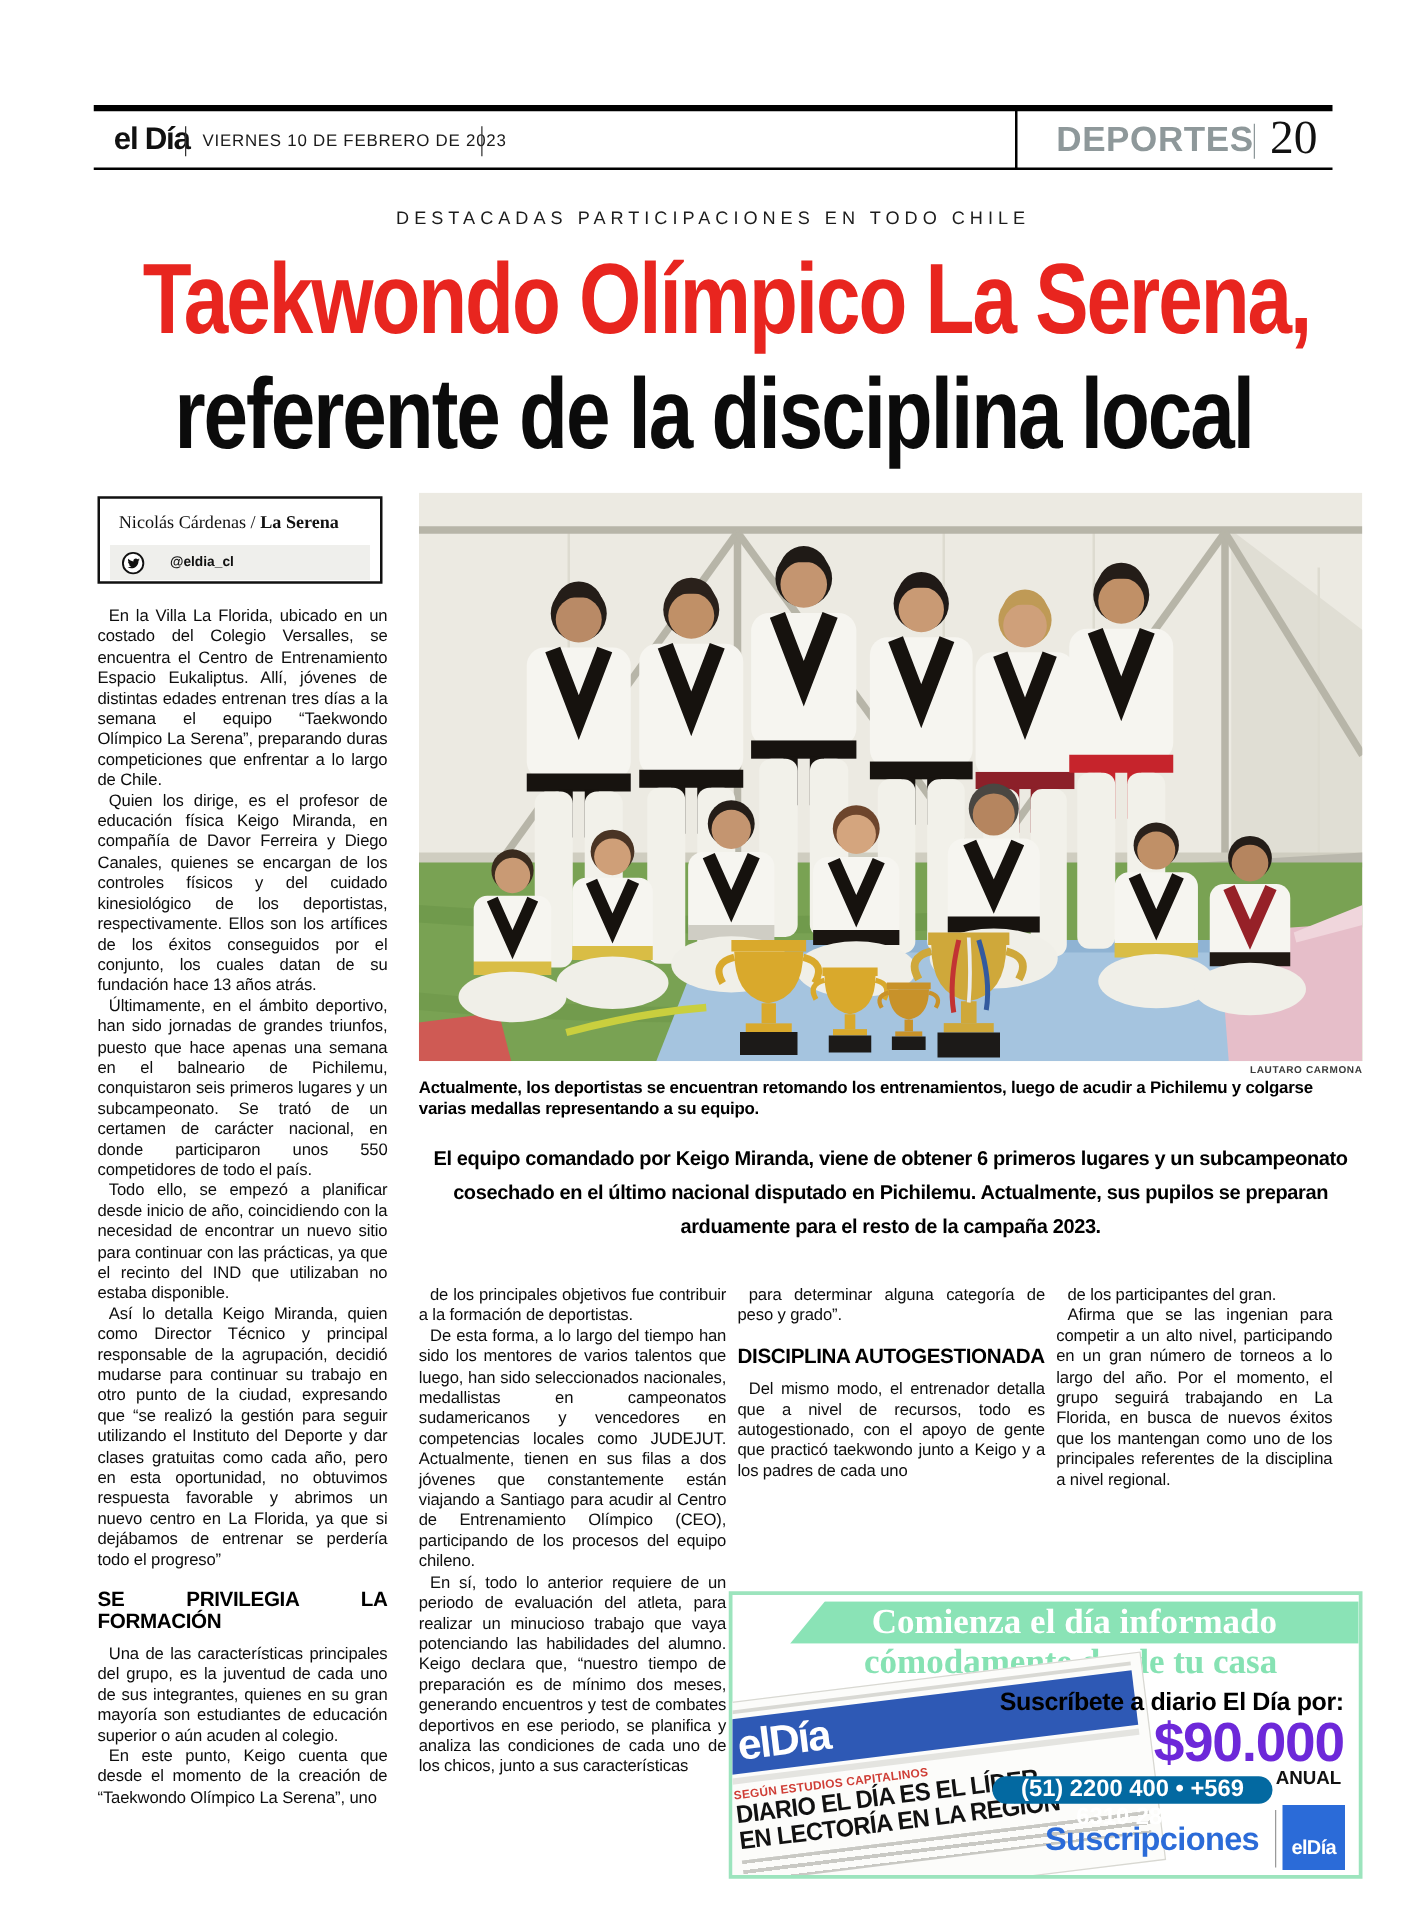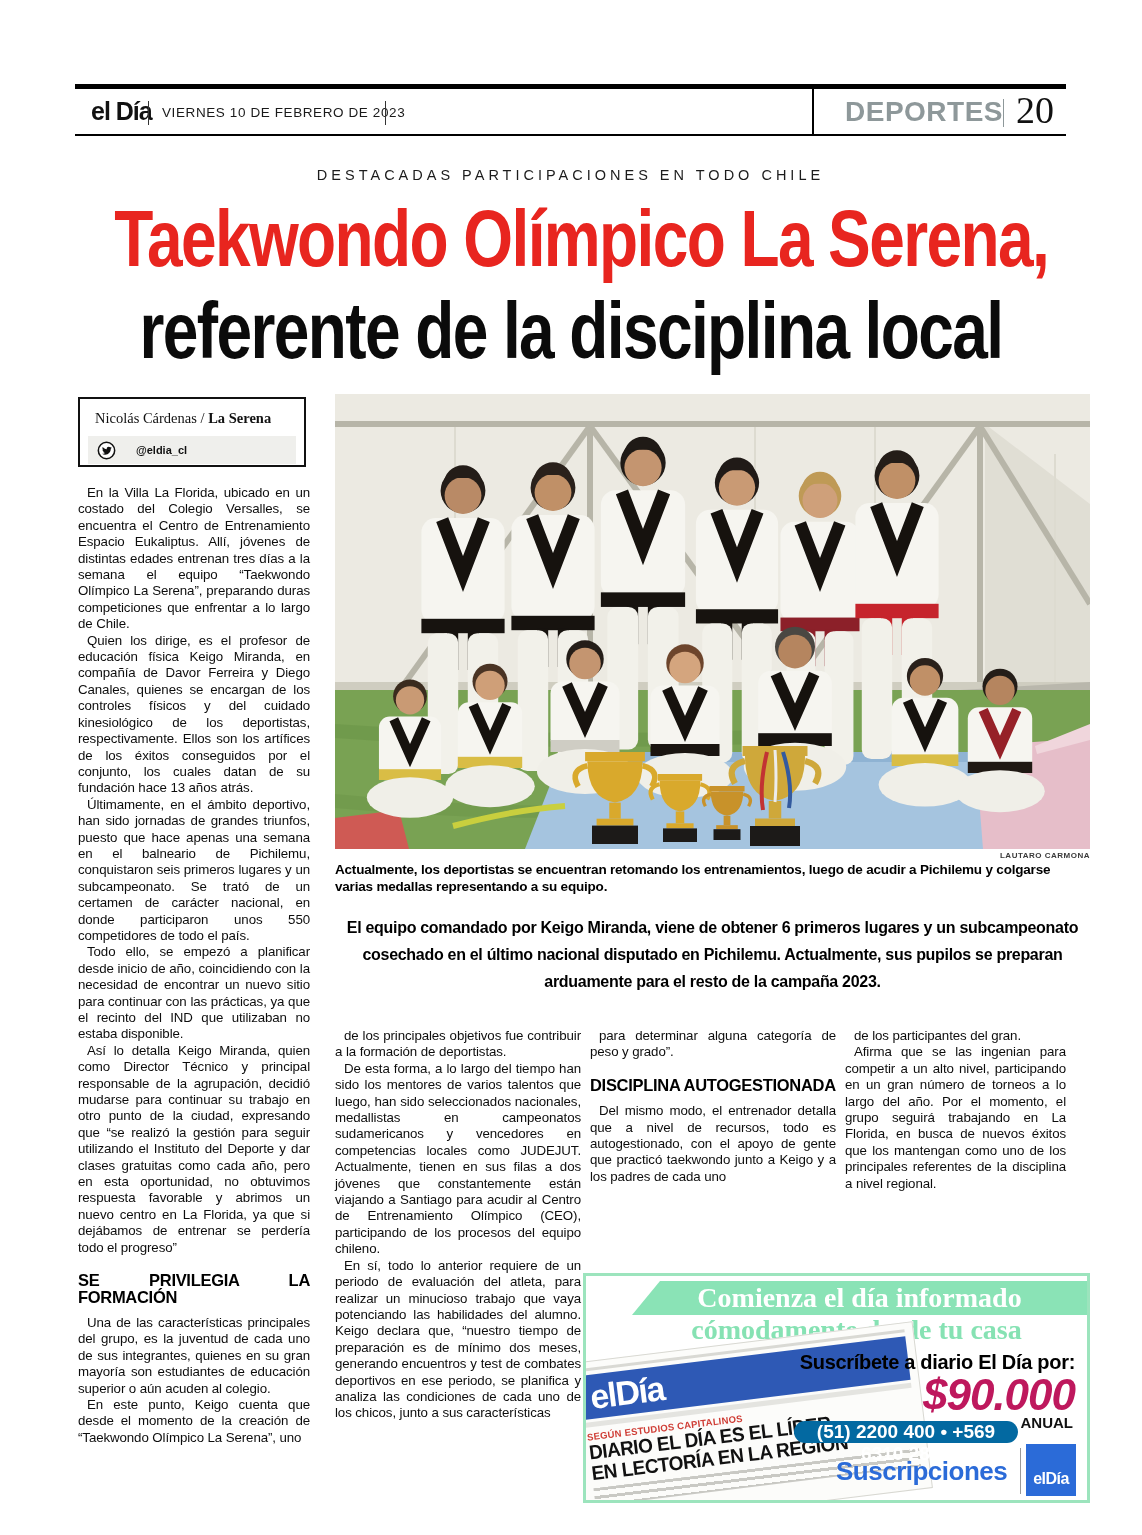--- a/index.html
+++ b/index.html
@@ -47,21 +47,21 @@
   .col4{left:845px;top:1028px;width:221px;}
   
   .ad{left:583px;top:1228px;width:501px;height:224px;border:3px solid #9ce4bd;background:#fff;overflow:hidden;margin-top:45px;}
   .ad-banner{position:absolute;left:46px;top:5px;right:0;height:34px;background:#8ae3b6;
              clip-path:polygon(28px 0,100% 0,100% 100%,0 100%);
              color:#fff;font-family:"Liberation Serif",serif;font-weight:bold;font-size:28px;
              text-align:center;line-height:33px;}
   .ad-sub{position:absolute;left:40px;top:38px;right:0;text-align:center;color:#86e2b3;
           font-family:"Liberation Serif",serif;font-weight:bold;font-size:28px;}
   .ad-suscribete{position:absolute;right:12px;top:75px;font-size:20px;font-weight:bold;letter-spacing:-.3px;color:#000;}
-  .ad-price{position:absolute;right:12px;top:94px;font-size:44px;font-weight:bold;letter-spacing:-1px;color:#be185d;font-style:italic;}
+  .ad-price{position:absolute;right:12px;top:94px;font-size:44px;font-weight:bold;letter-spacing:-1px;color:#6d28d9;}
   .ad-anual{position:absolute;right:14px;top:138px;font-size:15px;font-weight:bold;color:#111;}
   .ad-pill{position:absolute;left:208px;top:145px;width:224px;height:22px;border-radius:12px;
            background:#0369a1;color:#fff;font-size:19px;font-weight:bold;text-align:center;line-height:22px;}
   .ad-susc{position:absolute;left:250px;top:180px;width:178px;text-align:left;font-size:26px;
            font-weight:bold;color:#2b6bd8;letter-spacing:-.5px;}
   .ad-vdiv{position:absolute;left:434px;top:172px;width:1px;height:46px;background:#9a9a9a;}
   .ad-logo{position:absolute;left:440px;top:168px;width:50px;height:52px;background:#2b6bd8;
            color:#fff;font-weight:bold;font-size:16px;display:flex;align-items:flex-end;
            justify-content:center;padding-bottom:8px;box-sizing:border-box;letter-spacing:-.5px;}
   

